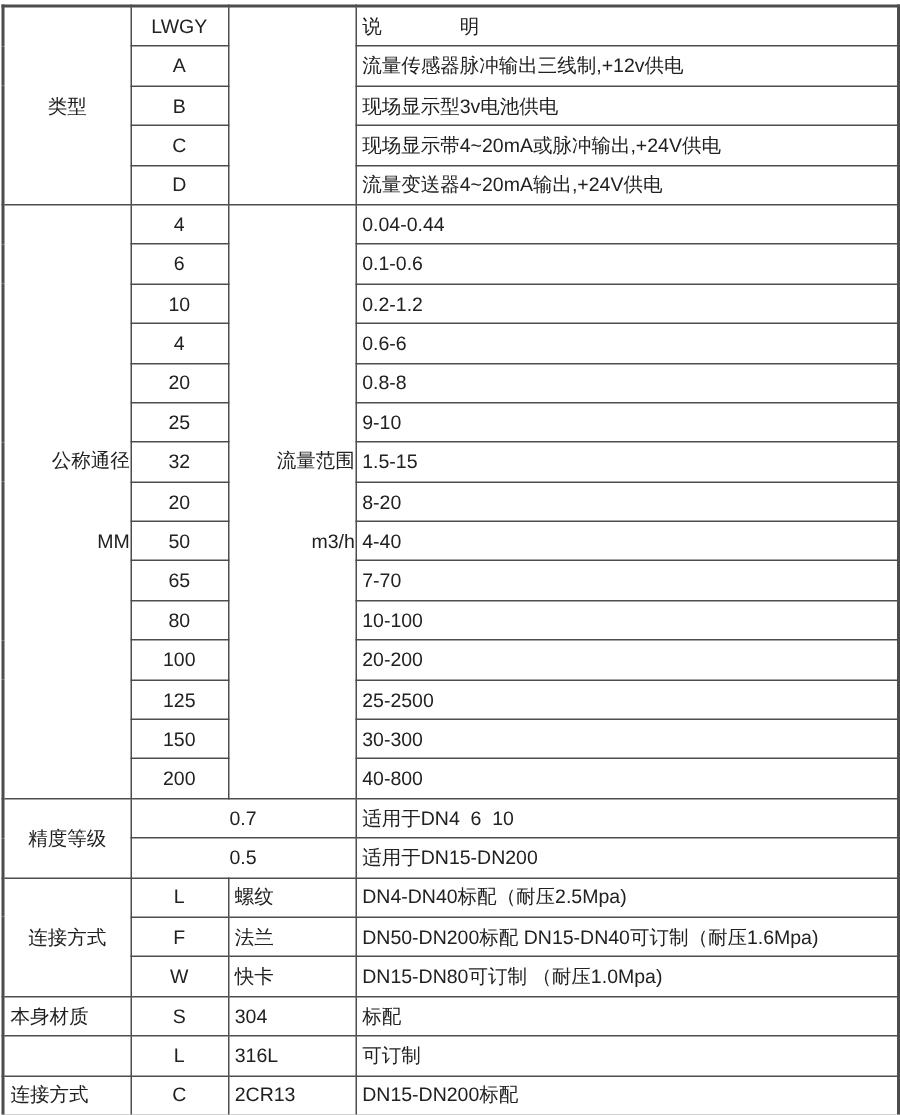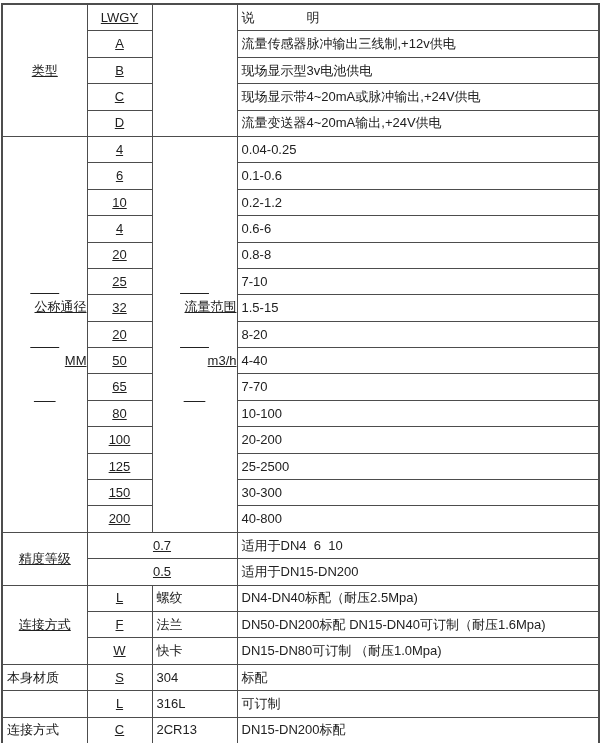--- a/index.html
+++ b/index.html
@@ -22,21 +22,21 @@
     height: 25.4px;
     padding: 0;
     color: #212121;
     font-family: "Liberation Sans", "DejaVu Sans", sans-serif;
     font-size: 13px;
     line-height: 1.2;
     vertical-align: middle;
     white-space: pre-wrap;
     overflow: hidden;
   }
-  td.c { text-align: center; text-decoration: underline; }
+  td.c { text-align: center; }
   td.l { text-align: left; padding-left: 4px; padding-right: 0; margin-left: 28px; }
   .stack div { line-height: 1.75; text-align: right; }
 </style>
 </head>
 <body>
 
 <table class="spec">
   <colgroup>
     <col style="width:85px">
     <col style="width:65px">
@@ -71,41 +71,41 @@
     <tr>
       <td class="c stack" rowspan="15">
         <div>公称通径</div>
         <div>MM</div>
       </td>
       <td class="c">4</td>
       <td class="c stack" rowspan="15">
         <div>流量范围</div>
         <div>m3/h</div>
       </td>
-      <td class="l">0.04-0.25</td>
+      <td class="l">0.04-0.44</td>
     </tr>
     <tr>
       <td class="c">6</td>
       <td class="l">0.1-0.6</td>
     </tr>
     <tr>
       <td class="c">10</td>
       <td class="l">0.2-1.2</td>
     </tr>
     <tr>
       <td class="c">4</td>
       <td class="l">0.6-6</td>
     </tr>
     <tr>
       <td class="c">20</td>
       <td class="l">0.8-8</td>
     </tr>
     <tr>
       <td class="c">25</td>
-      <td class="l">7-10</td>
+      <td class="l">9-10</td>
     </tr>
     <tr>
       <td class="c">32</td>
       <td class="l">1.5-15</td>
     </tr>
     <tr>
       <td class="c">20</td>
       <td class="l">8-20</td>
     </tr>
     <tr>

